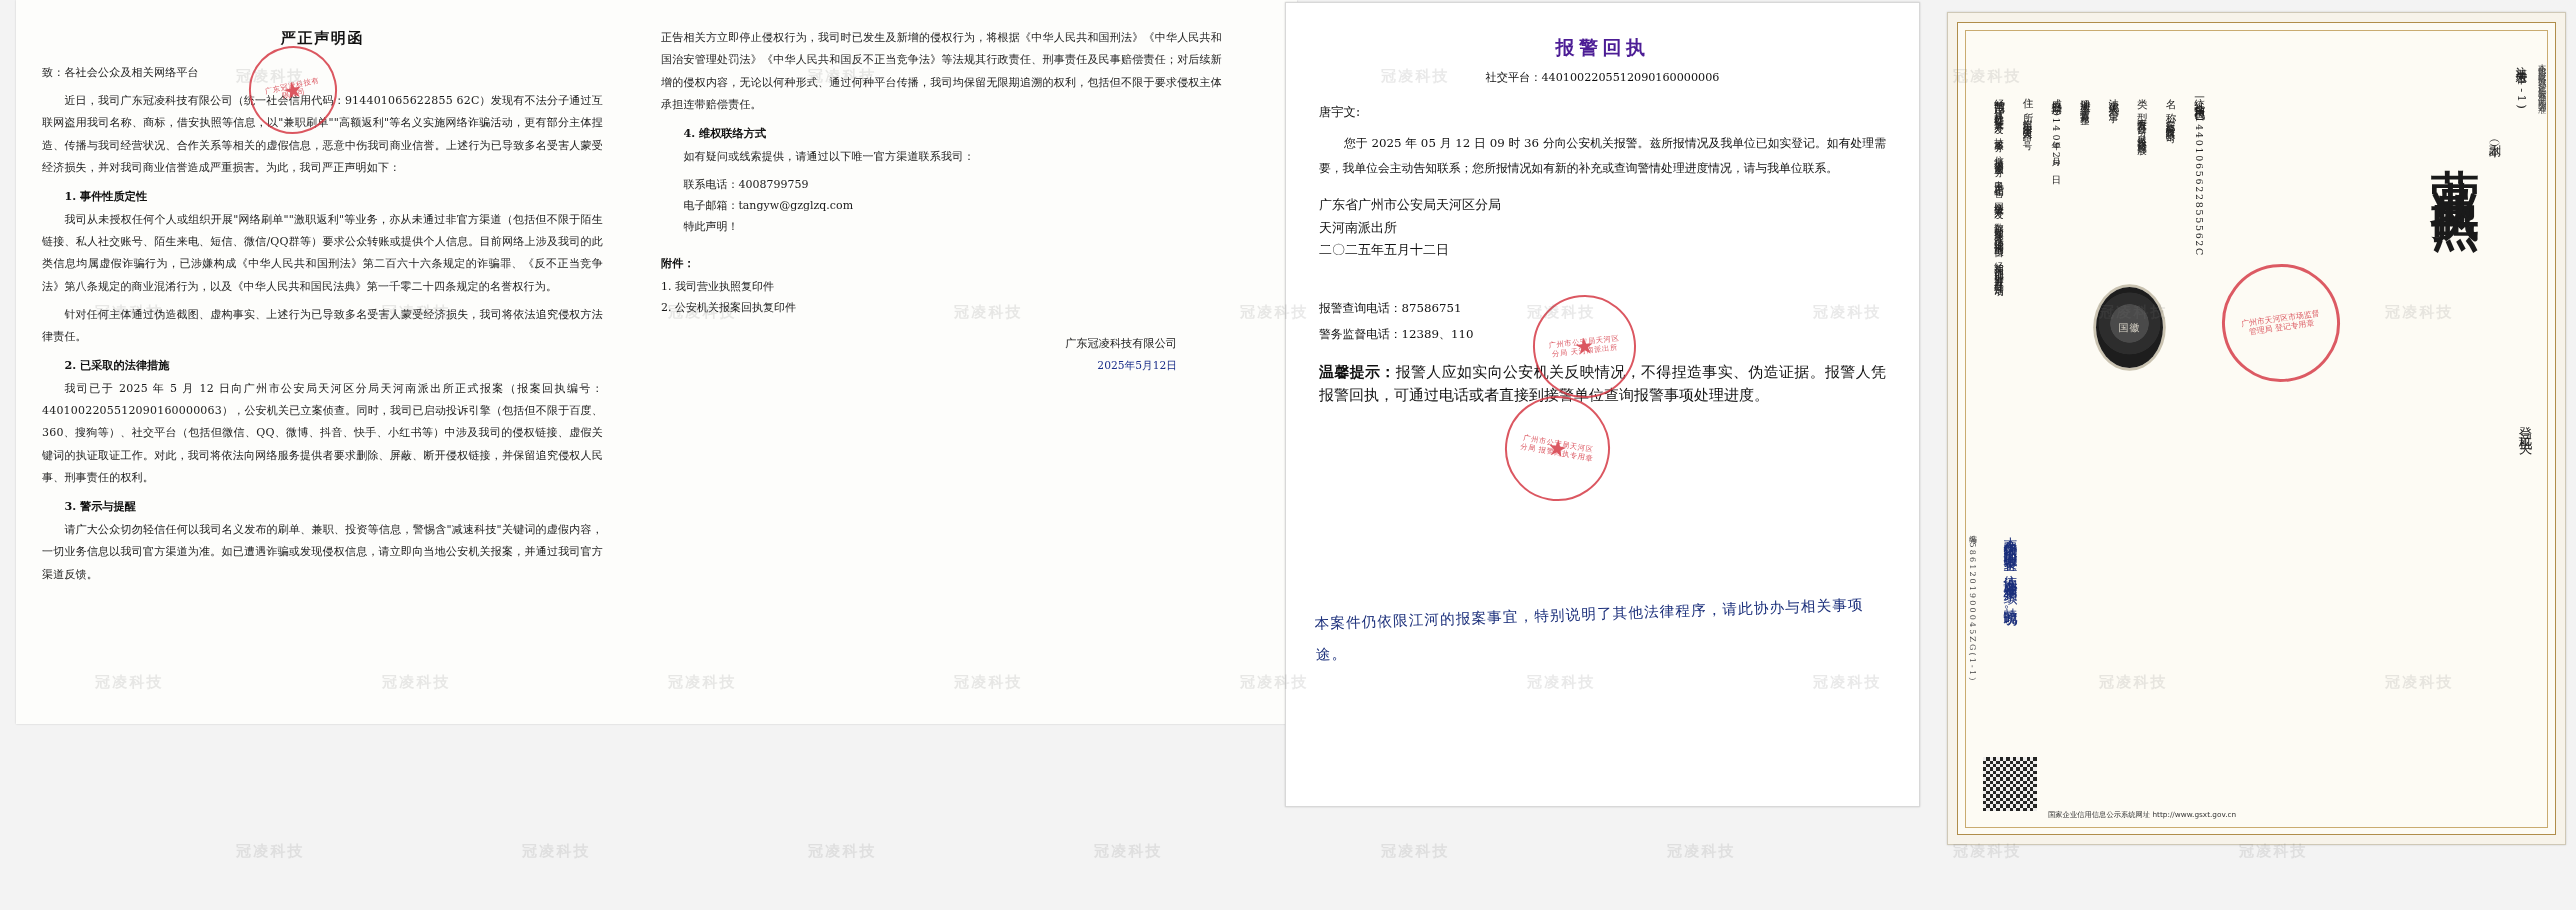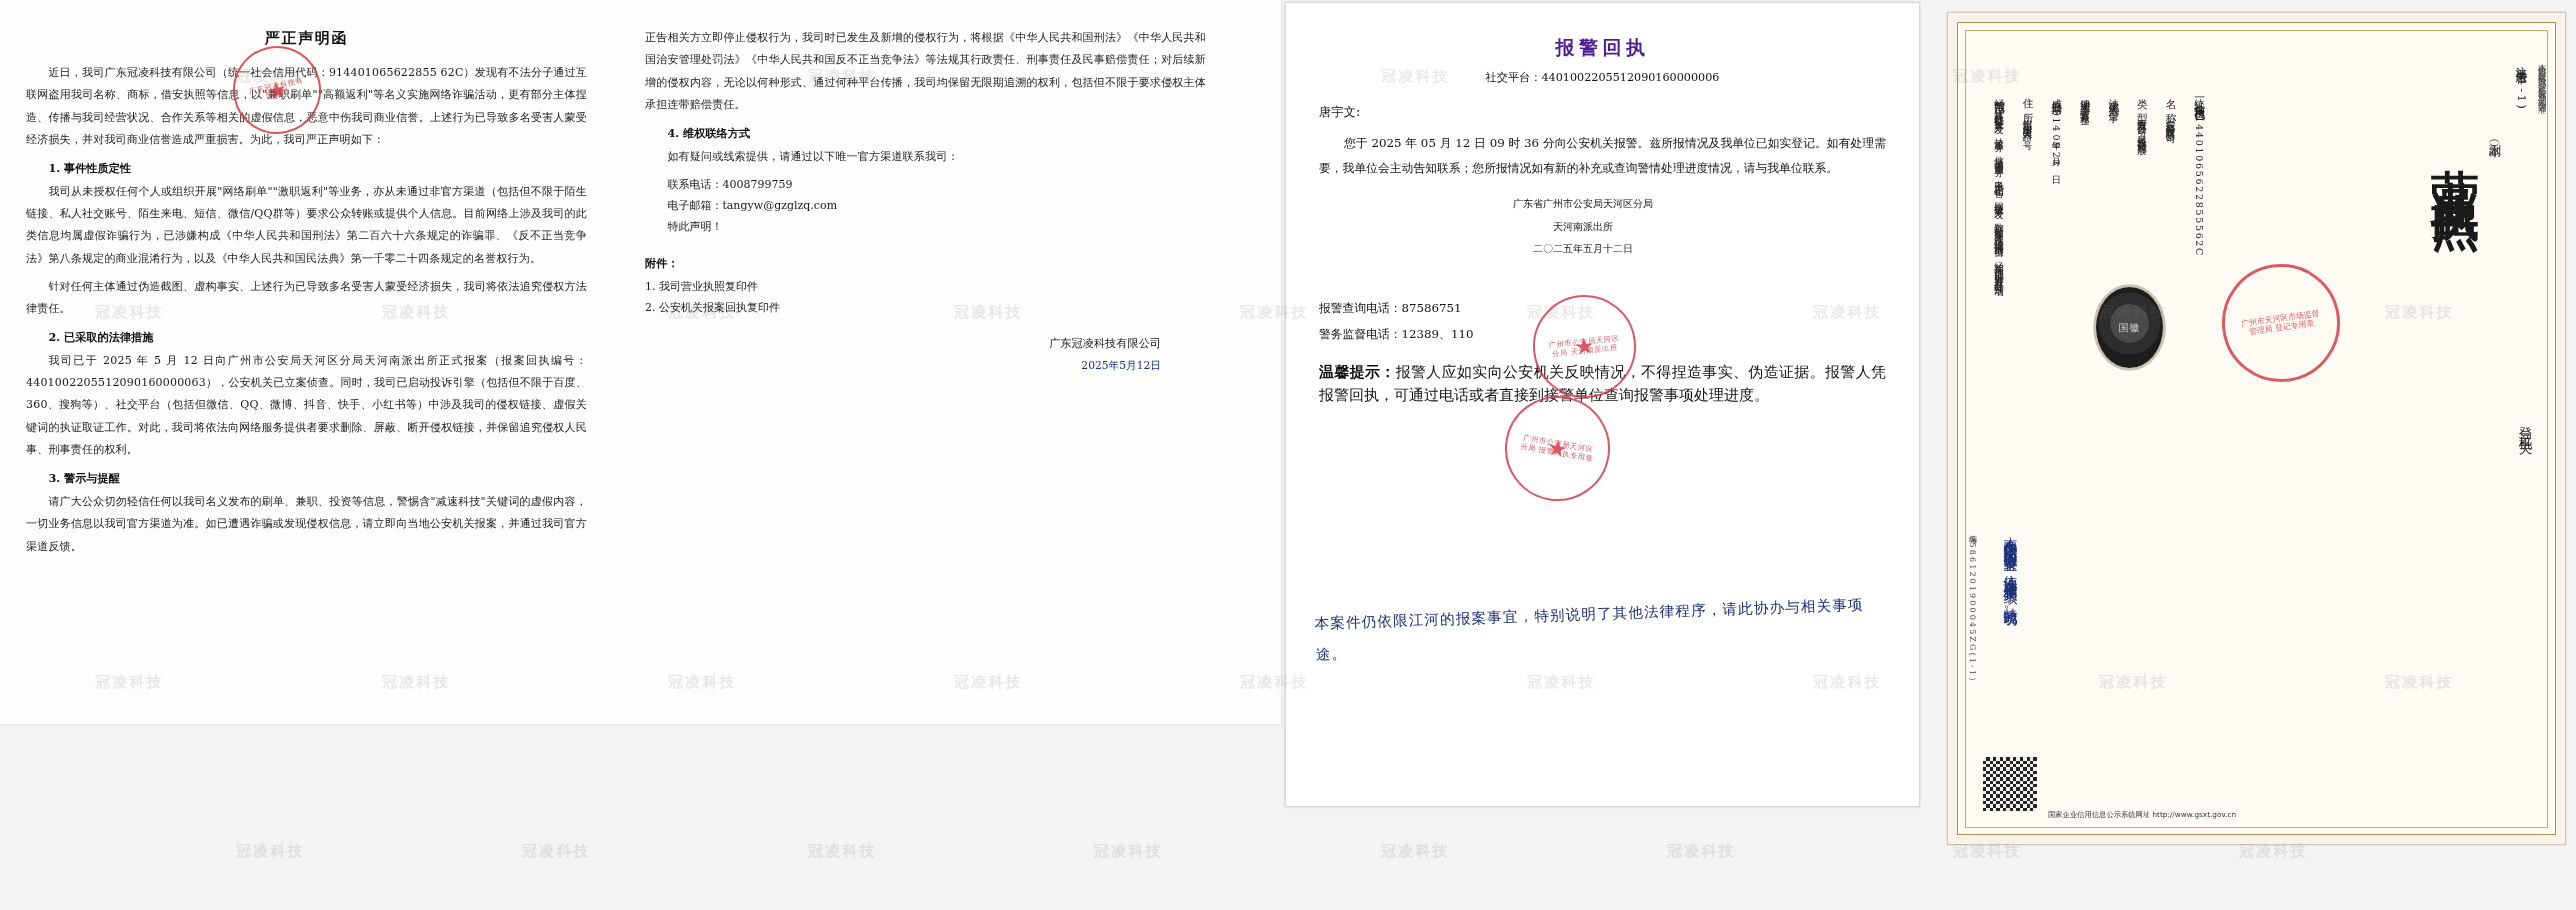--- a/index.html
+++ b/index.html
@@ -22,21 +22,21 @@
 
   
   .sheet {
     position: absolute;
     background: #ffffff;
     box-shadow: 0 0 1.7px rgba(0,0,0,0.18);
   }
 
   
   #doc-statement {
-    left: 0px;
+    left: 16px;
     top: 0px;
     width: 1281px;
     height: 724px;
     background: #fdfdfb;
   }
   .stmt-inner {
     position: absolute;
     inset: 0;
     padding: 17px 26px 0 26px;
     box-sizing: border-box;
@@ -182,23 +182,23 @@
     font-family: "DejaVu Serif", "Liberation Serif", serif;
     font-size: 11.8px;
     line-height: 25px;
     color: #111;
     text-align: justify;
     margin: 0 0 6.7px 0;
   }
   .rcpt-body.indent { text-indent: 25px; }
   .rcpt-unit {
     margin-top: 13.5px;
-    text-align: center;
-    font-family: Liberation Mono, monospace;
-    font-size: 10px;
+    text-align: left;
+    font-family: Liberation Serif, serif;
+    font-size: 13px;
     line-height: 22.4px;
     color: #111;
     padding-right: 39px;
     position: relative;
     z-index: 3;
   }
   .rcpt-contact {
     margin-top: 33px;
     font-family: "DejaVu Serif", "Liberation Serif", serif;
     font-size: 11.8px;
@@ -404,20 +404,21 @@
 <body>
 
 <div class="canvas">
 
   <div class="sheet" id="doc-statement">
     <div class="stmt-inner">
       <div class="stmt-cols">
 
         <div class="stmt-col">
           <div class="stmt-title">严正声明函</div>
+          <p class="stmt-p">致：各社会公众及相关网络平台</p>
           <p class="stmt-p indent">近日，我司广东冠凌科技有限公司（统一社会信用代码：914401065622855 62C）发现有不法分子通过互联网盗用我司名称、商标，借安执照等信息，以"兼职刷单""高额返利"等名义实施网络诈骗活动，更有部分主体捏造、传播与我司经营状况、合作关系等相关的虚假信息，恶意中伤我司商业信誉。上述行为已导致多名受害人蒙受经济损失，并对我司商业信誉造成严重损害。为此，我司严正声明如下：</p>
 
           <div class="stmt-h">1. 事件性质定性</div>
           <p class="stmt-p indent">我司从未授权任何个人或组织开展"网络刷单""激职返利"等业务，亦从未通过非官方渠道（包括但不限于陌生链接、私人社交账号、陌生来电、短信、微信/QQ群等）要求公众转账或提供个人信息。目前网络上涉及我司的此类信息均属虚假诈骗行为，已涉嫌构成《中华人民共和国刑法》第二百六十六条规定的诈骗罪、《反不正当竞争法》第八条规定的商业混淆行为，以及《中华人民共和国民法典》第一千零二十四条规定的名誉权行为。</p>
           <p class="stmt-p indent">针对任何主体通过伪造截图、虚构事实、上述行为已导致多名受害人蒙受经济损失，我司将依法追究侵权方法律责任。</p>
 
           <div class="stmt-h">2. 已采取的法律措施</div>
           <p class="stmt-p indent">我司已于 2025 年 5 月 12 日向广州市公安局天河区分局天河南派出所正式报案（报案回执编号：4401002205512090160000063），公安机关已立案侦查。同时，我司已启动投诉引擎（包括但不限于百度、360、搜狗等）、社交平台（包括但微信、QQ、微博、抖音、快手、小红书等）中涉及我司的侵权链接、虚假关键词的执证取证工作。对此，我司将依法向网络服务提供者要求删除、屏蔽、断开侵权链接，并保留追究侵权人民事、刑事责任的权利。</p>
 
           <div class="stmt-h">3. 警示与提醒</div>

